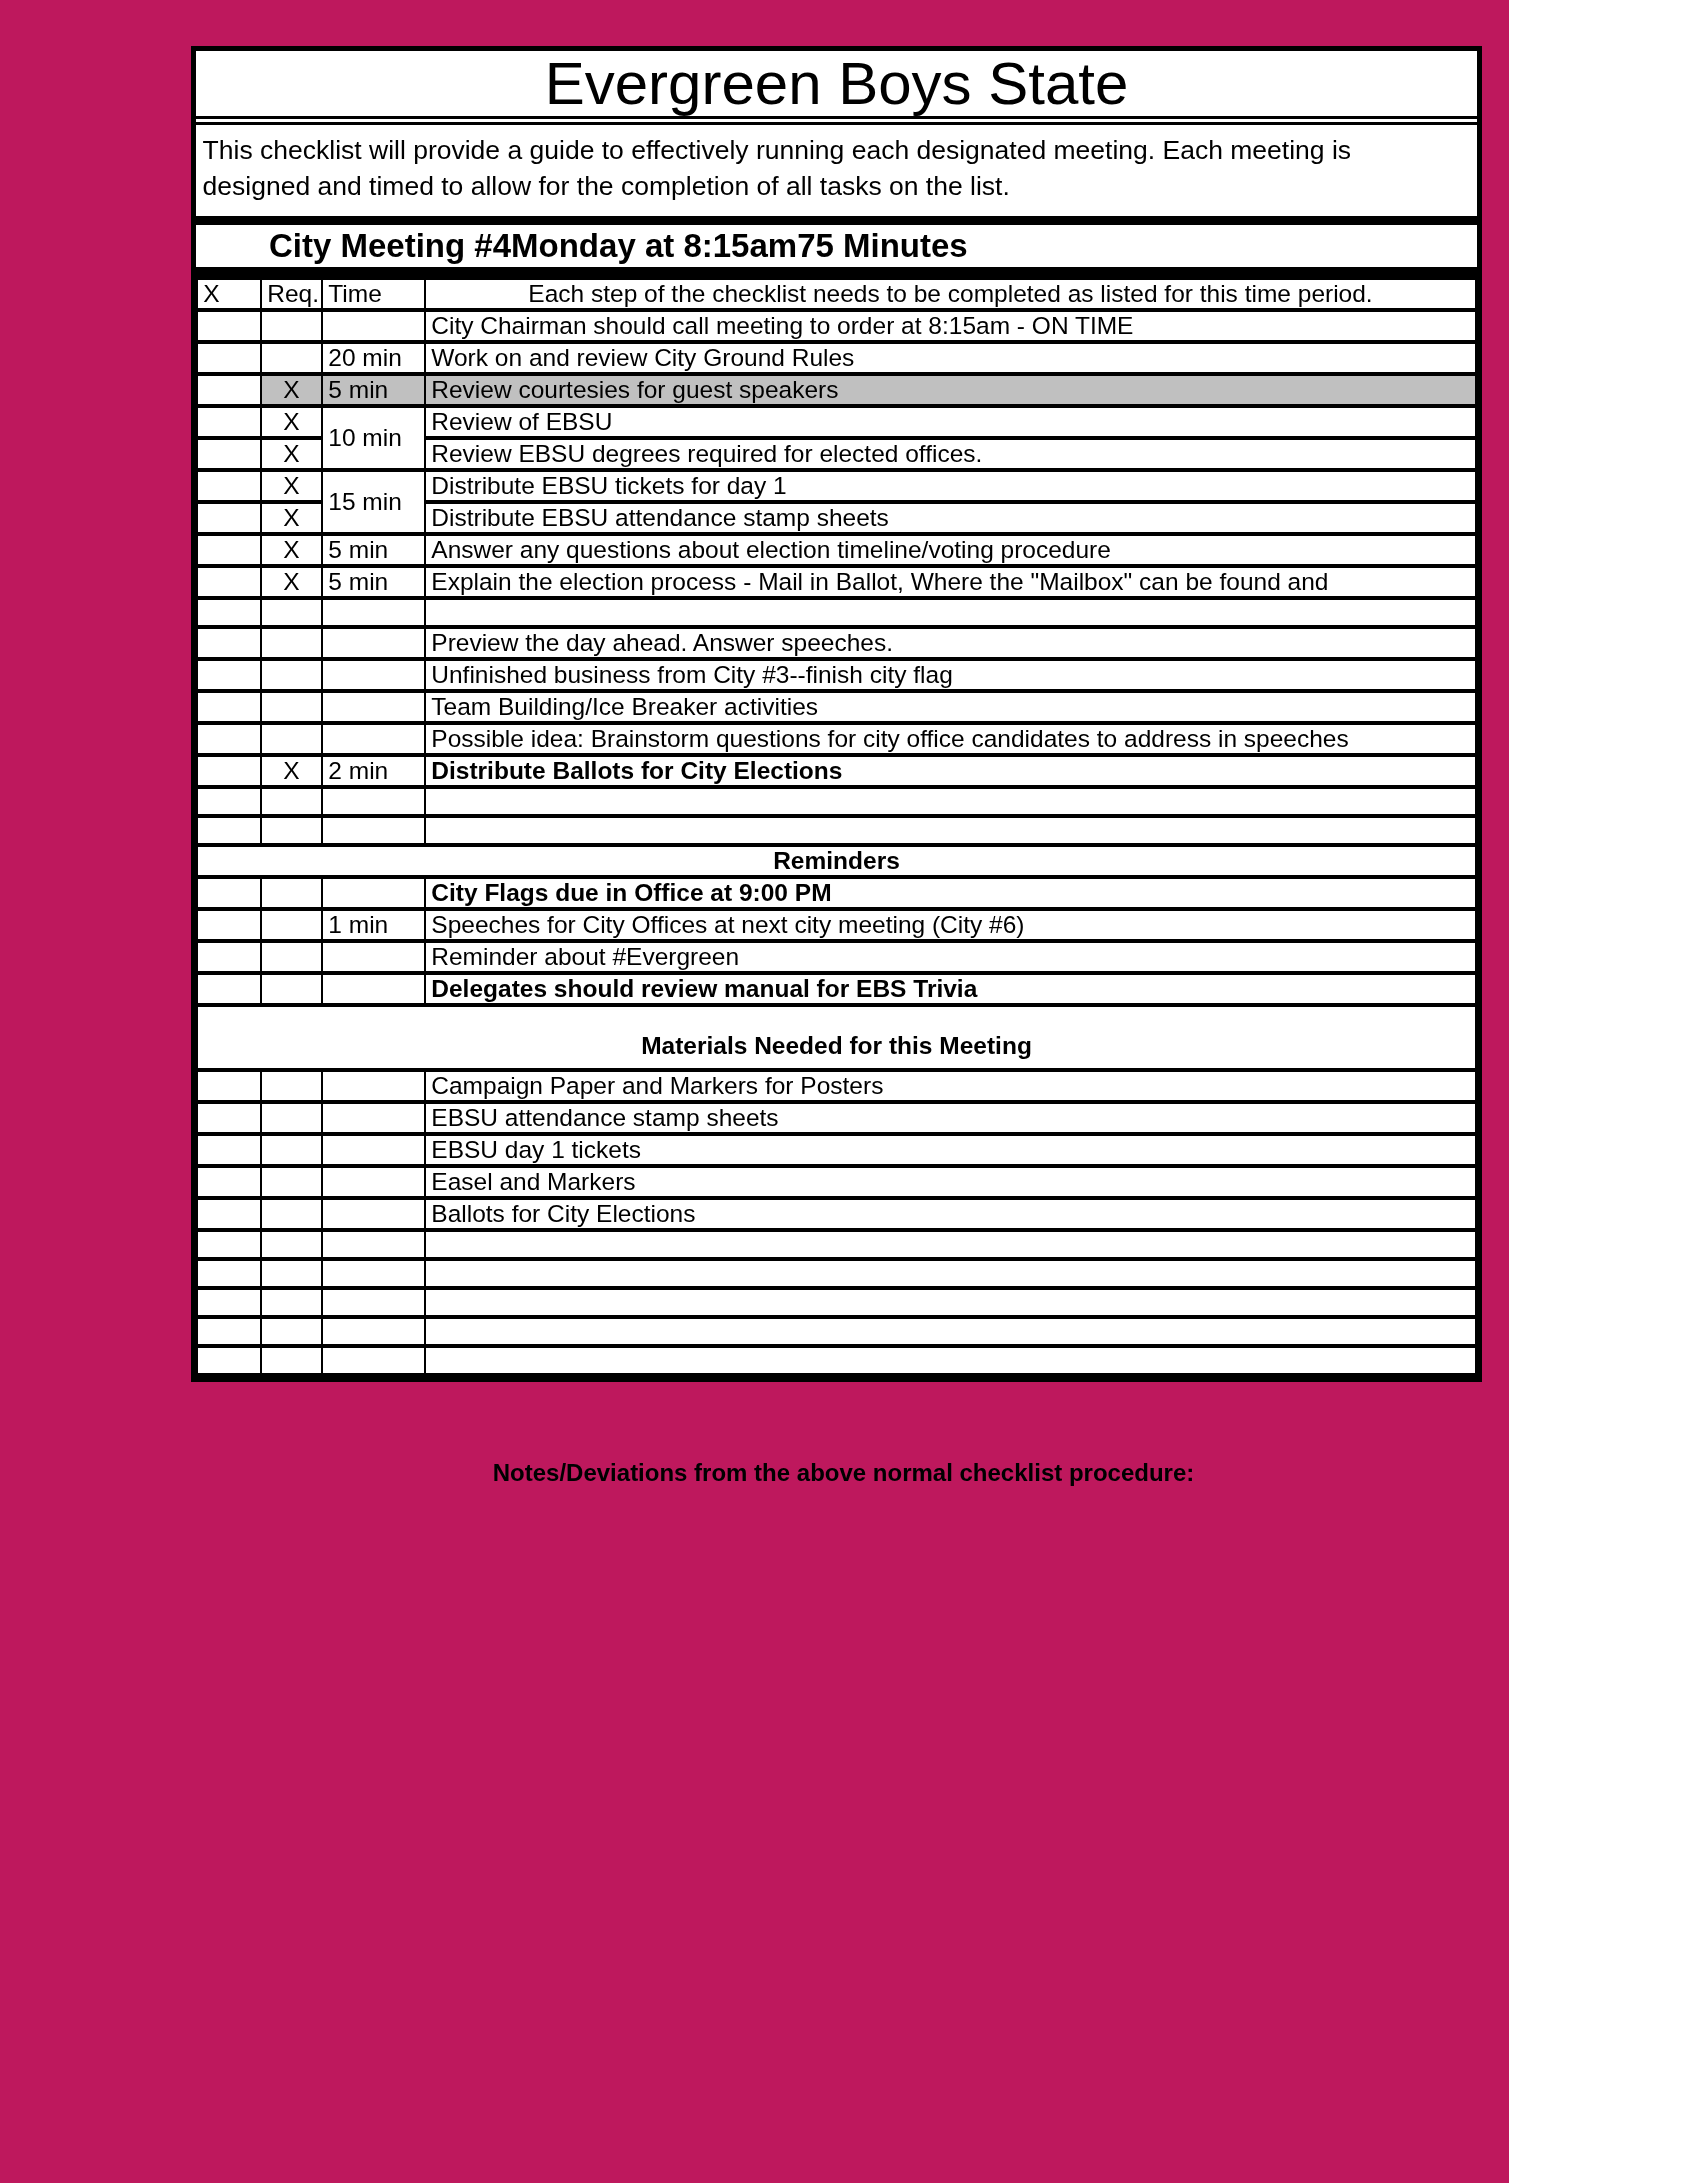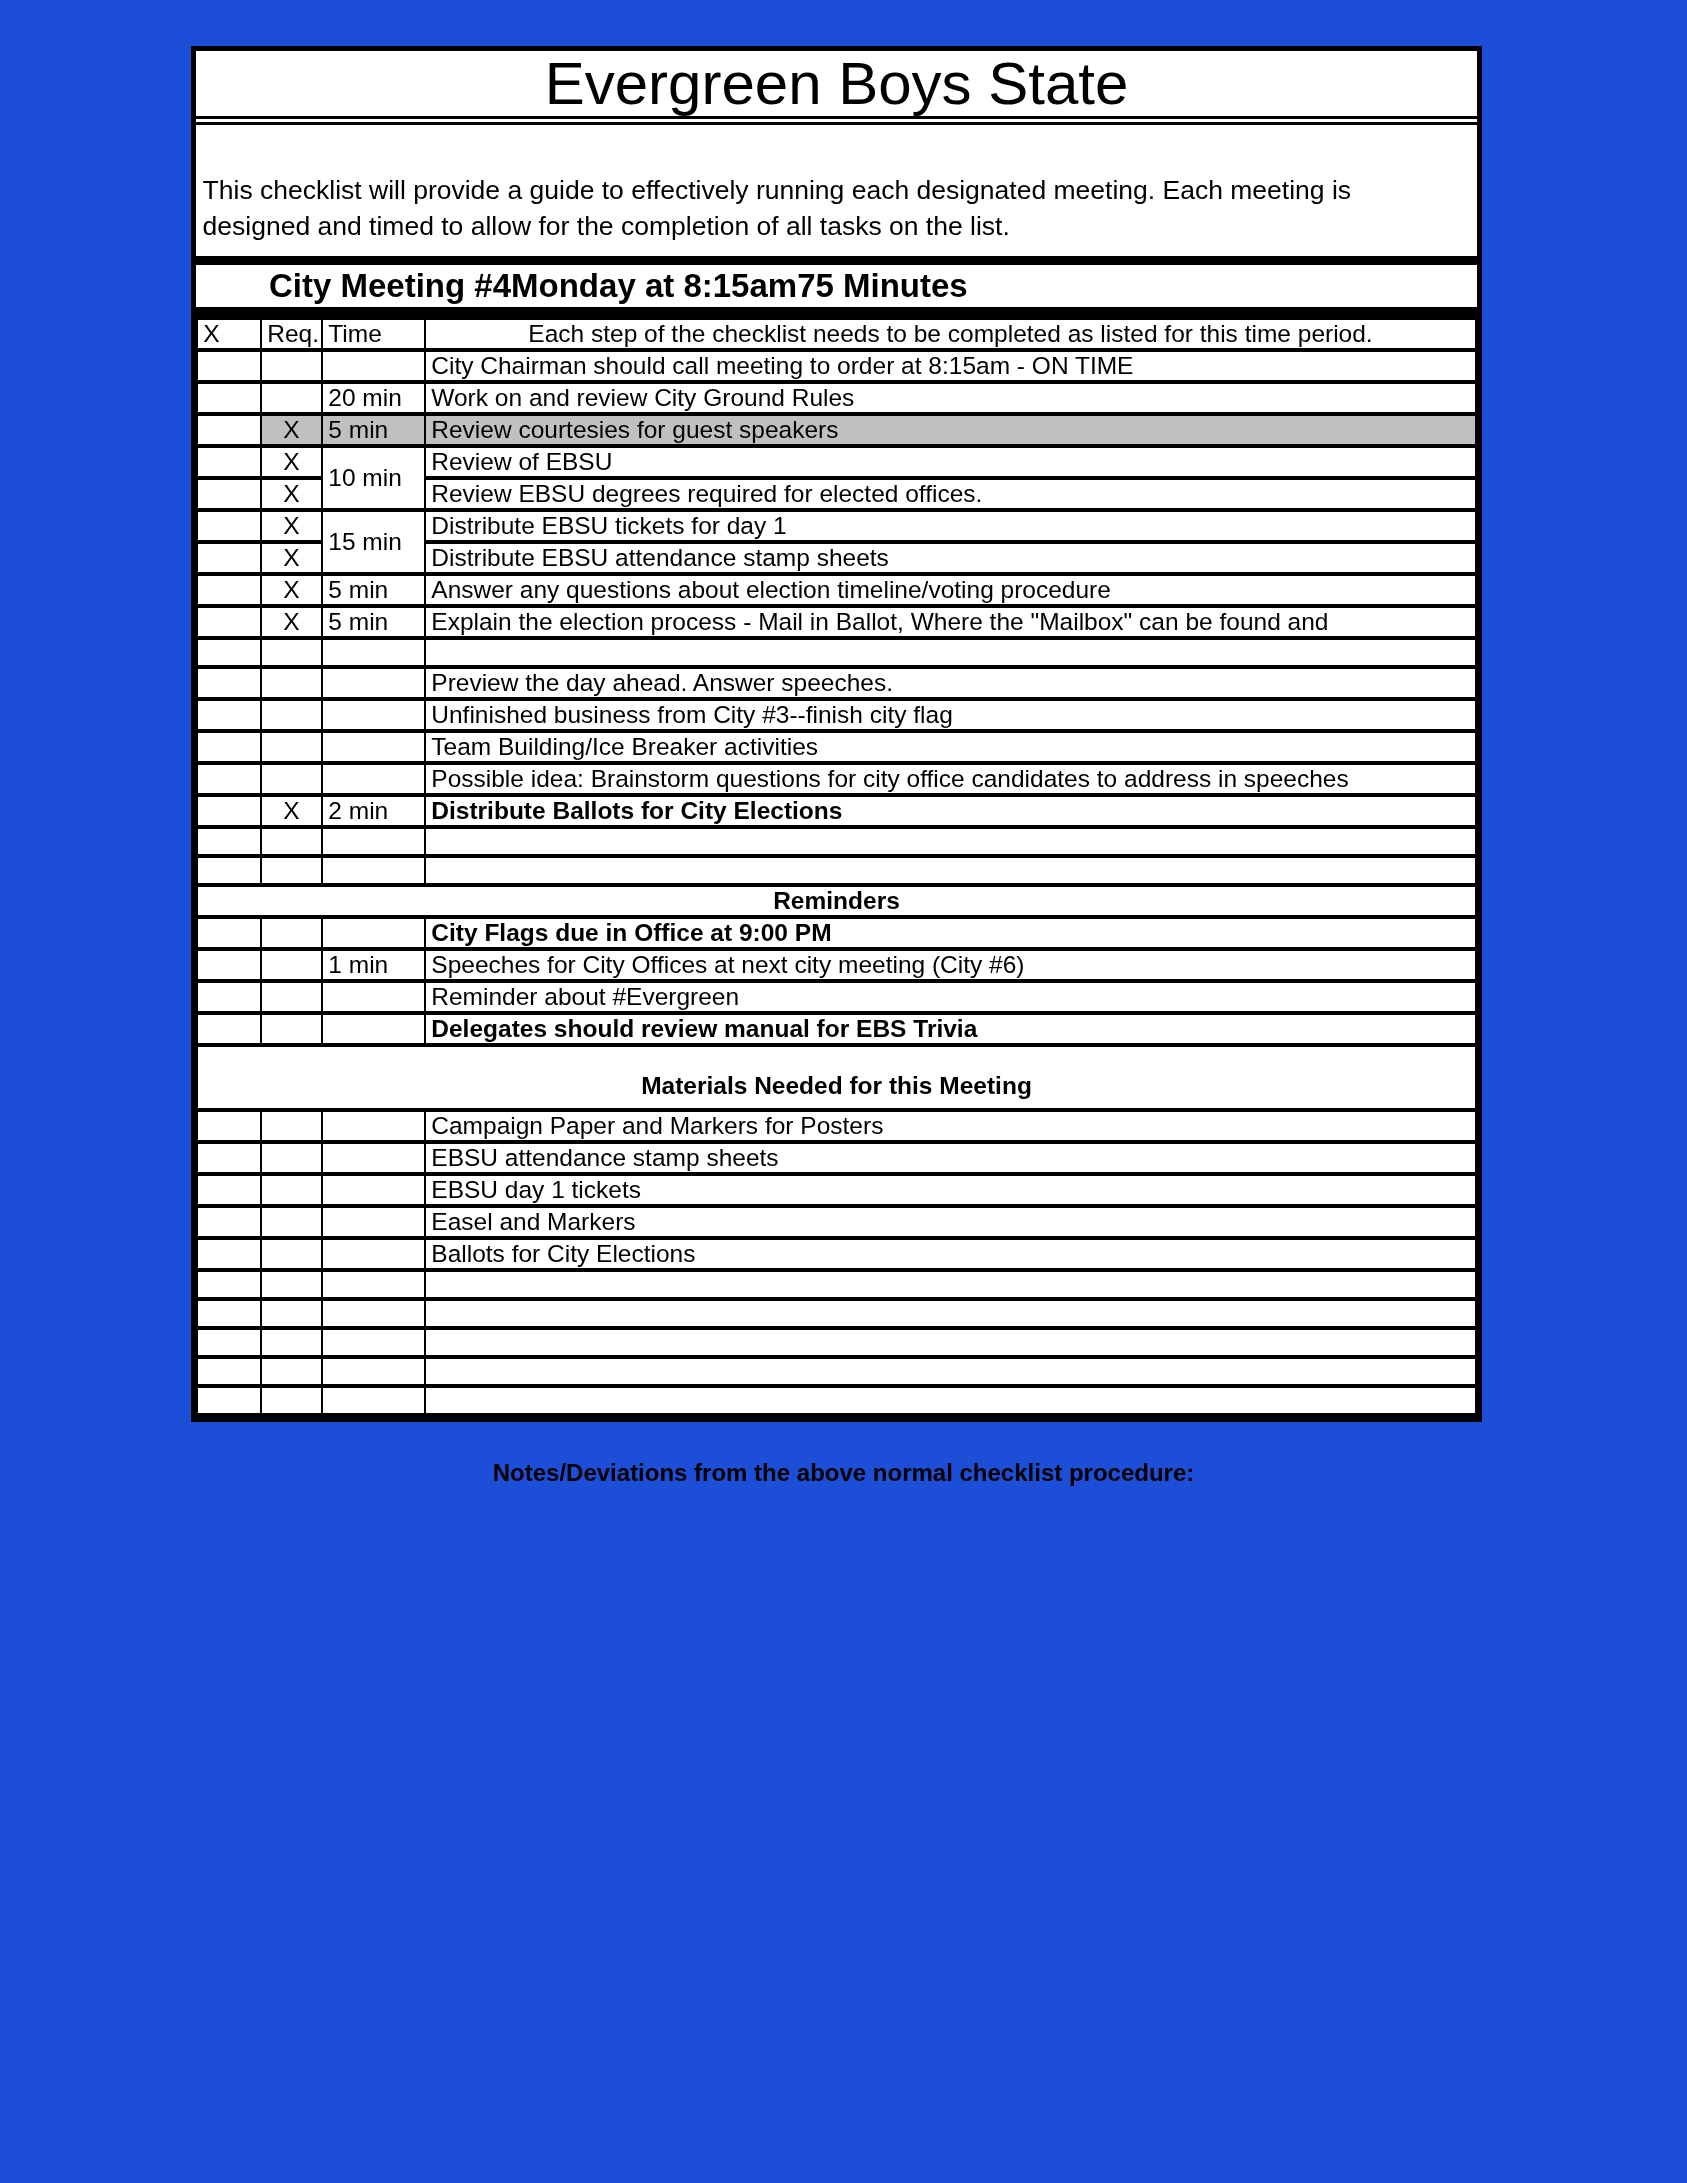--- a/index.html
+++ b/index.html
@@ -1,22 +1,22 @@
 <!DOCTYPE html>
 <html style="font-size:10.6px"><head>
 <meta charset="utf-8">
 <style>
   * { margin:0; padding:0; box-sizing:border-box; }
   html,body { background:#ffffff; }
   body { font-family:"Liberation Sans","DejaVu Sans",sans-serif; color:#000; }
 
   .sheet {
     position:relative;
-    width:1687px; height:2183px;
-    background:#1d4ed8;
+    width:1509px; height:2183px;
+    background:#be185d;
     overflow:hidden;
   }
 
   .doc {
     position:absolute;
     left:191px; top:46px;
     width:1291px;
     border:5.3px solid #000;
     background:#fff;
   }
@@ -29,21 +29,20 @@
   .title-block .title-text {
     font-size:60px;
     line-height:1;
     letter-spacing:0px;
   }
 
   .desc-block {
     padding:6.6px 8px 12px 6.6px;
     font-size:26.5px;
     line-height:36px;
-    margin-top:40px;
   }
 
   .black-bar { height:9.3px; background:#000; }
 
   .meeting-row {
     height:42px;
     display:flex; align-items:center;
     padding-left:73px;
     font-weight:bold;
     font-size:33px;

